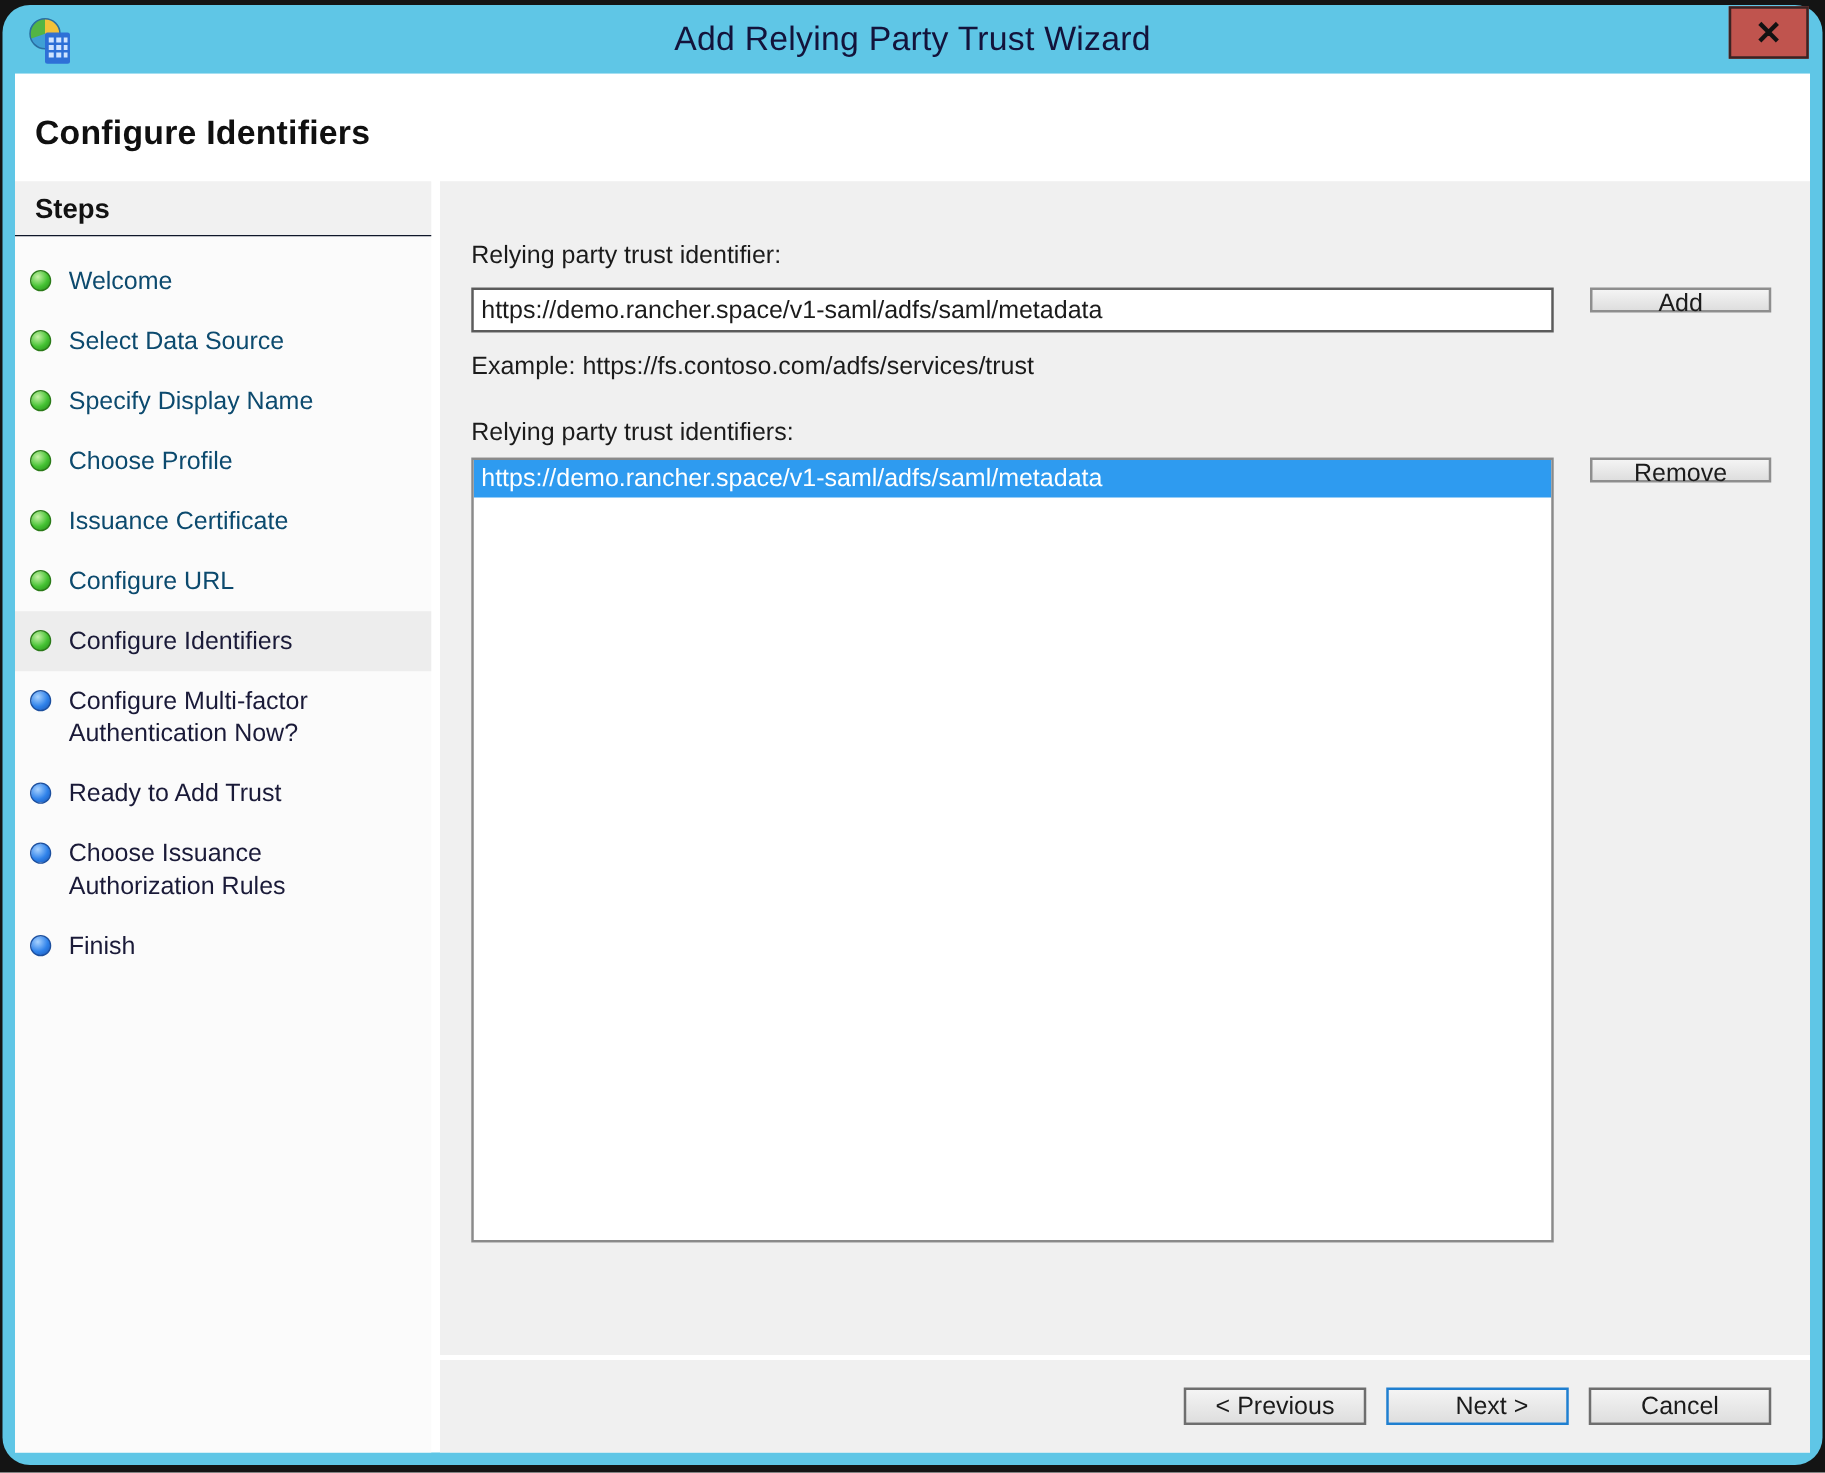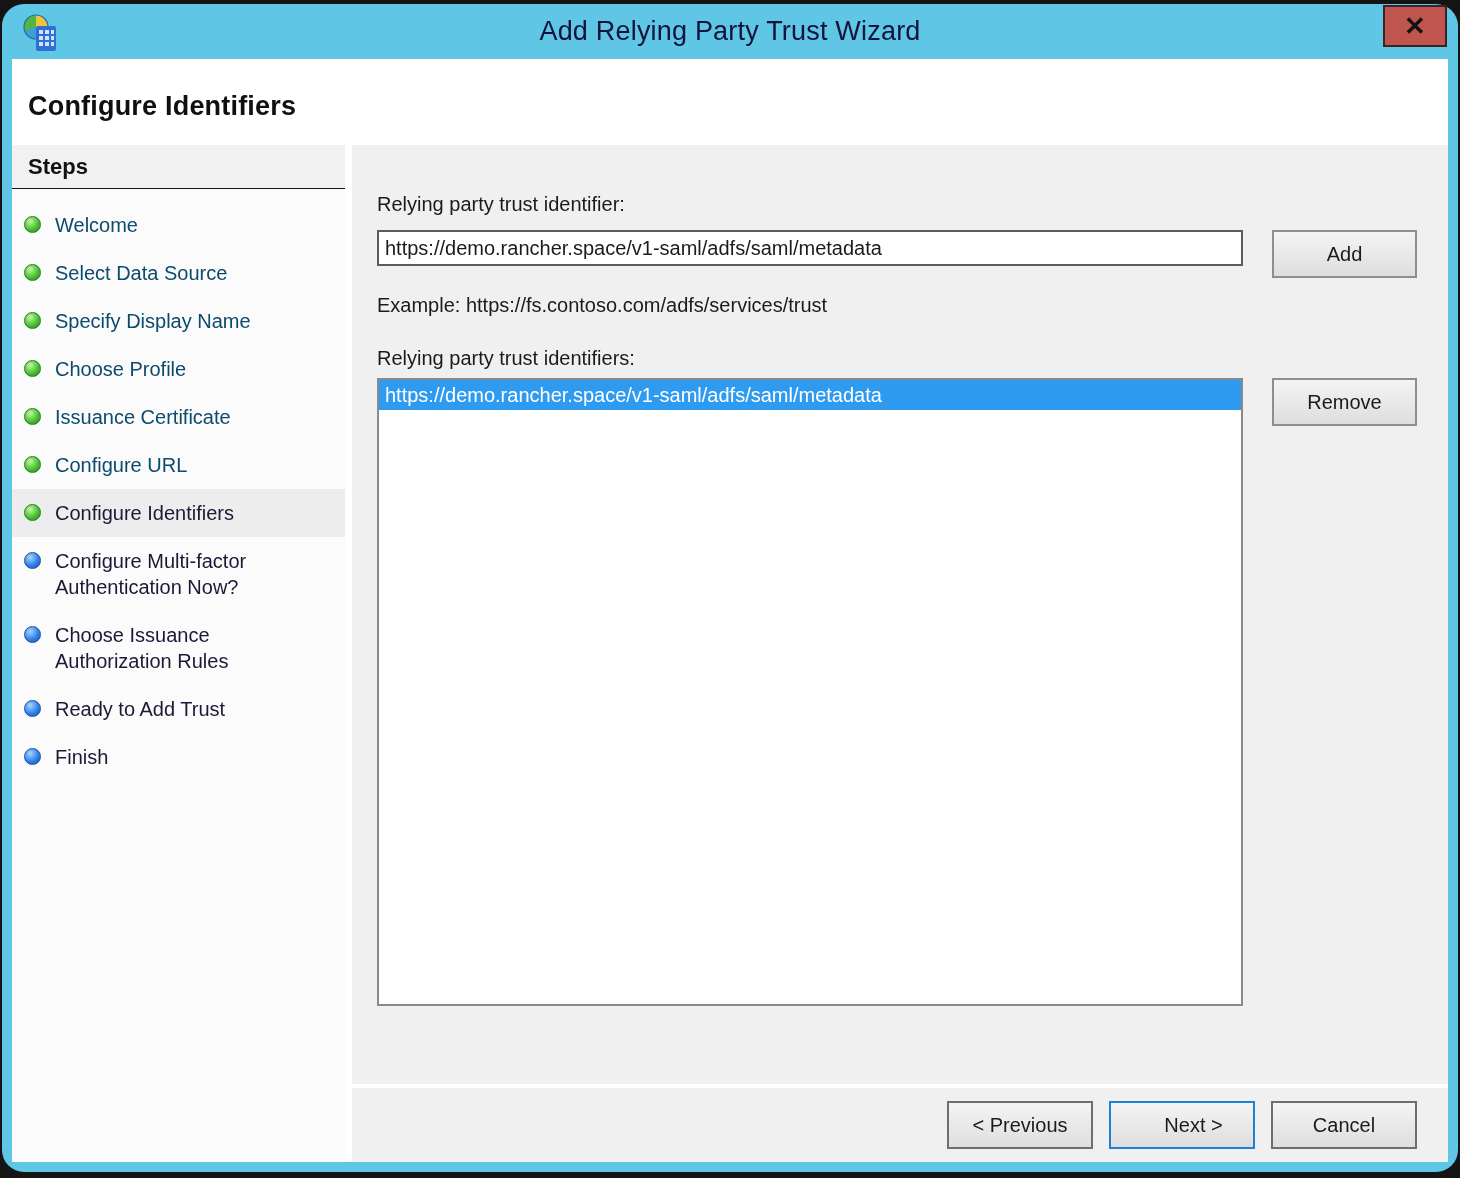--- a/index.html
+++ b/index.html
@@ -80,21 +80,21 @@
   .lbl-identifier { margin-top:26px; }
   .row { display:flex; align-items:flex-start; }
   .input-row { margin-top:14px; }
   .textbox {
     width:866px; height:36px; flex:none;
     border:2px solid #5b5b5b; background:#ffffff;
     font-family:"Liberation Sans", sans-serif; font-size:20px; color:#1b1b1b;
     padding:0 6px; outline:none;
   }
   .side-btn {
-    width:145px; height:48px; margin-left:29px; flex:none;
+    width:145px; height:20px; margin-left:29px; flex:none;
     background:linear-gradient(#f4f4f4, #eaeaea 45%, #dedede);
     border:2px solid #8e8e8e;
     font-family:"Liberation Sans", sans-serif; font-size:20px; color:#1b1b1b;
     cursor:pointer;
   }
   .example { margin-top:16px; font-size:20px; color:#1b1b1b; }
   .lbl-identifiers { margin-top:30px; }
   .listbox-row { margin-top:8px; }
   .listbox {
     width:866px; height:628px; flex:none;
@@ -105,21 +105,21 @@
     white-space:nowrap; cursor:default;
   }
   .listbox .item.selected { background:#2e9bf0; color:#ffffff; }
   
   .footer {
     height:74px; flex:none; margin-top:4px; background:#f0f0f0;
     display:flex; align-items:center; justify-content:flex-end;
     gap:16px; padding-right:31px;
   }
   .footer-btn {
-    width:146px; height:48px;
+    width:146px; height:30px;
     background:linear-gradient(#f4f4f4, #eaeaea 45%, #dedede);
     border:2px solid #6e6e6e;
     font-family:"Liberation Sans", sans-serif; font-size:20px; color:#1b1b1b;
     cursor:pointer;
   }
   .footer-btn.default { border-color:#1f7fd0;padding-left:23px; }
 </style>
 </head>
 <body>
 
@@ -185,25 +185,25 @@
             <li class="current">
               <span class="bullet done"></span>
               <span class="step-label">Configure Identifiers</span>
             </li>
             <li class="upcoming">
               <span class="bullet upcoming"></span>
               <span class="step-label">Configure Multi-factor Authentication Now?</span>
             </li>
             <li class="upcoming">
               <span class="bullet upcoming"></span>
+              <span class="step-label">Ready to Add Trust</span>
+            </li>
+            <li class="upcoming">
+              <span class="bullet upcoming"></span>
               <span class="step-label">Choose Issuance Authorization Rules</span>
-            </li>
-            <li class="upcoming">
-              <span class="bullet upcoming"></span>
-              <span class="step-label">Ready to Add Trust</span>
             </li>
             <li class="upcoming">
               <span class="bullet upcoming"></span>
               <span class="step-label">Finish</span>
             </li>
           </ul>
       </div>
 
       <div class="right-col">
         <div class="main-area">

